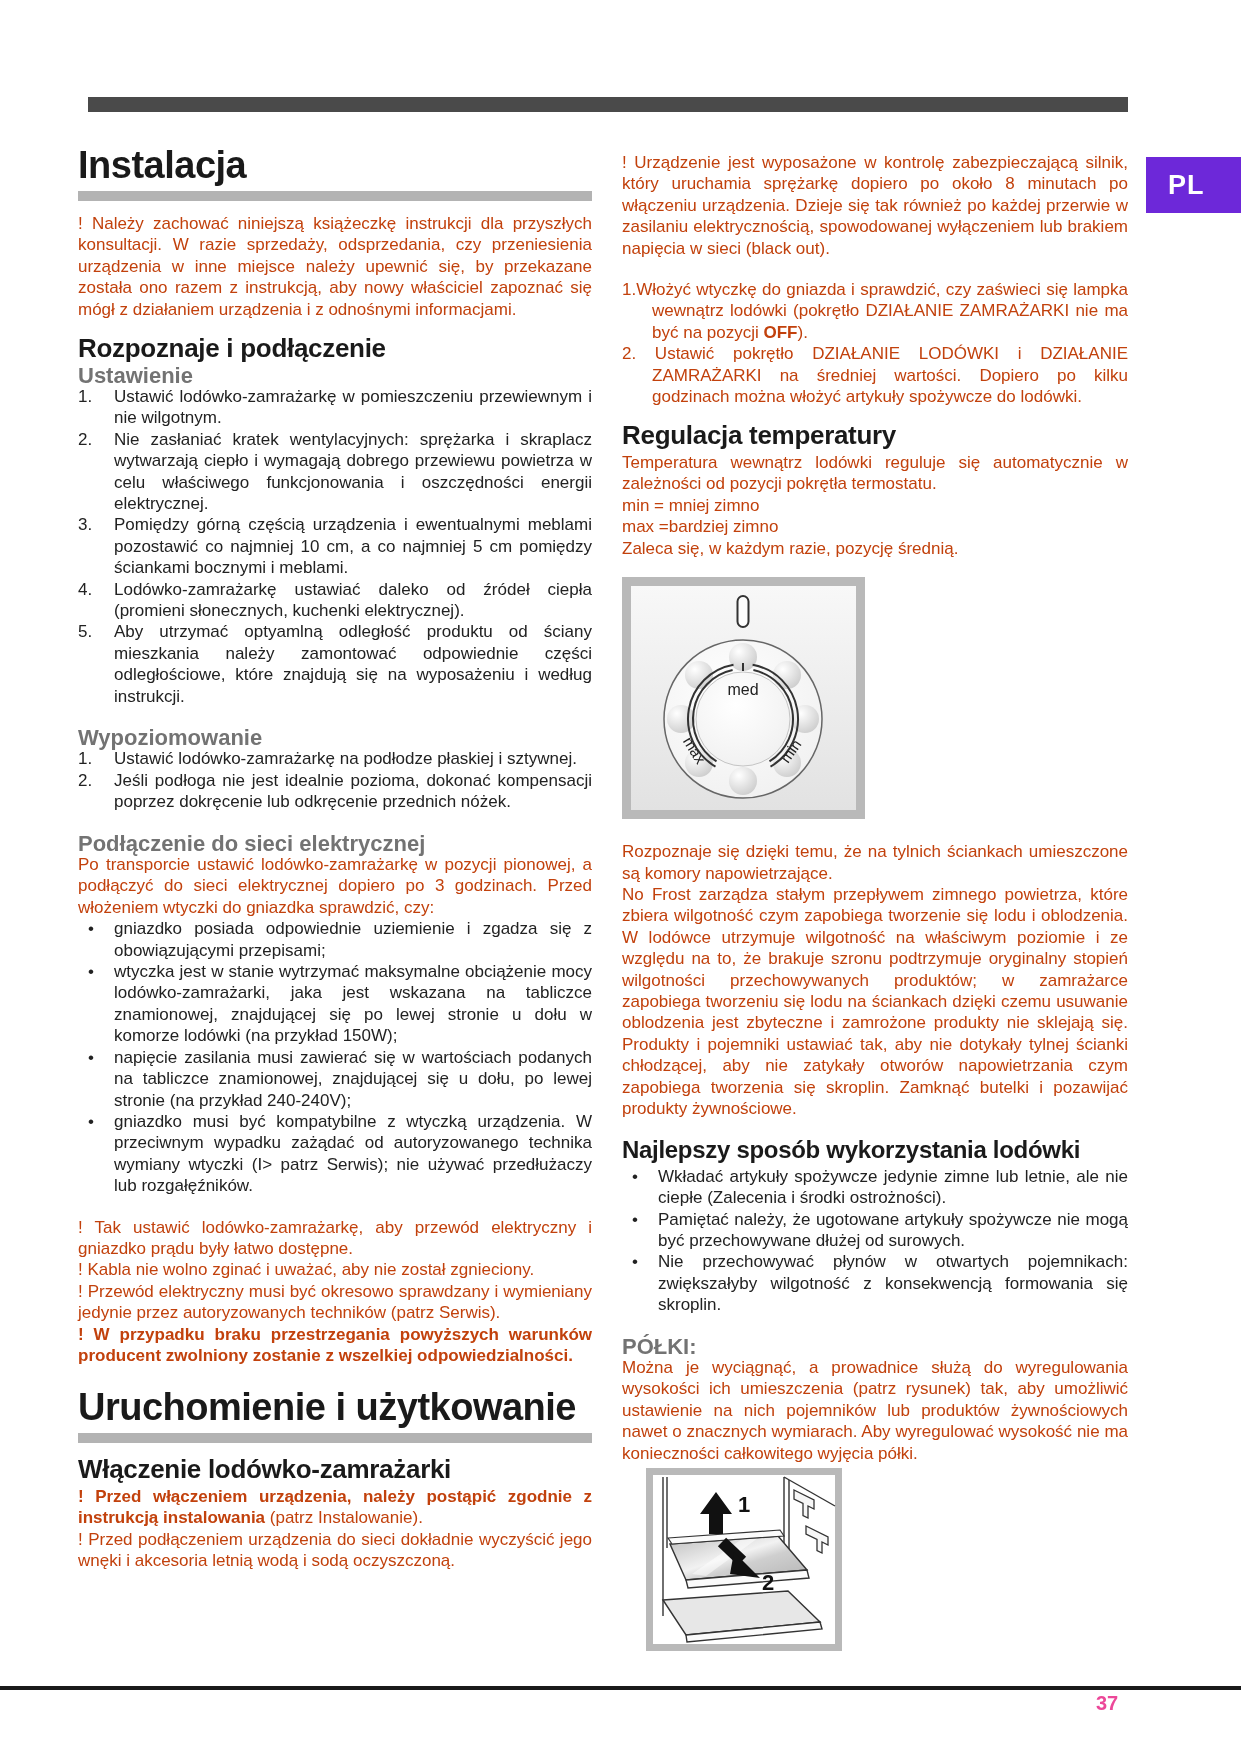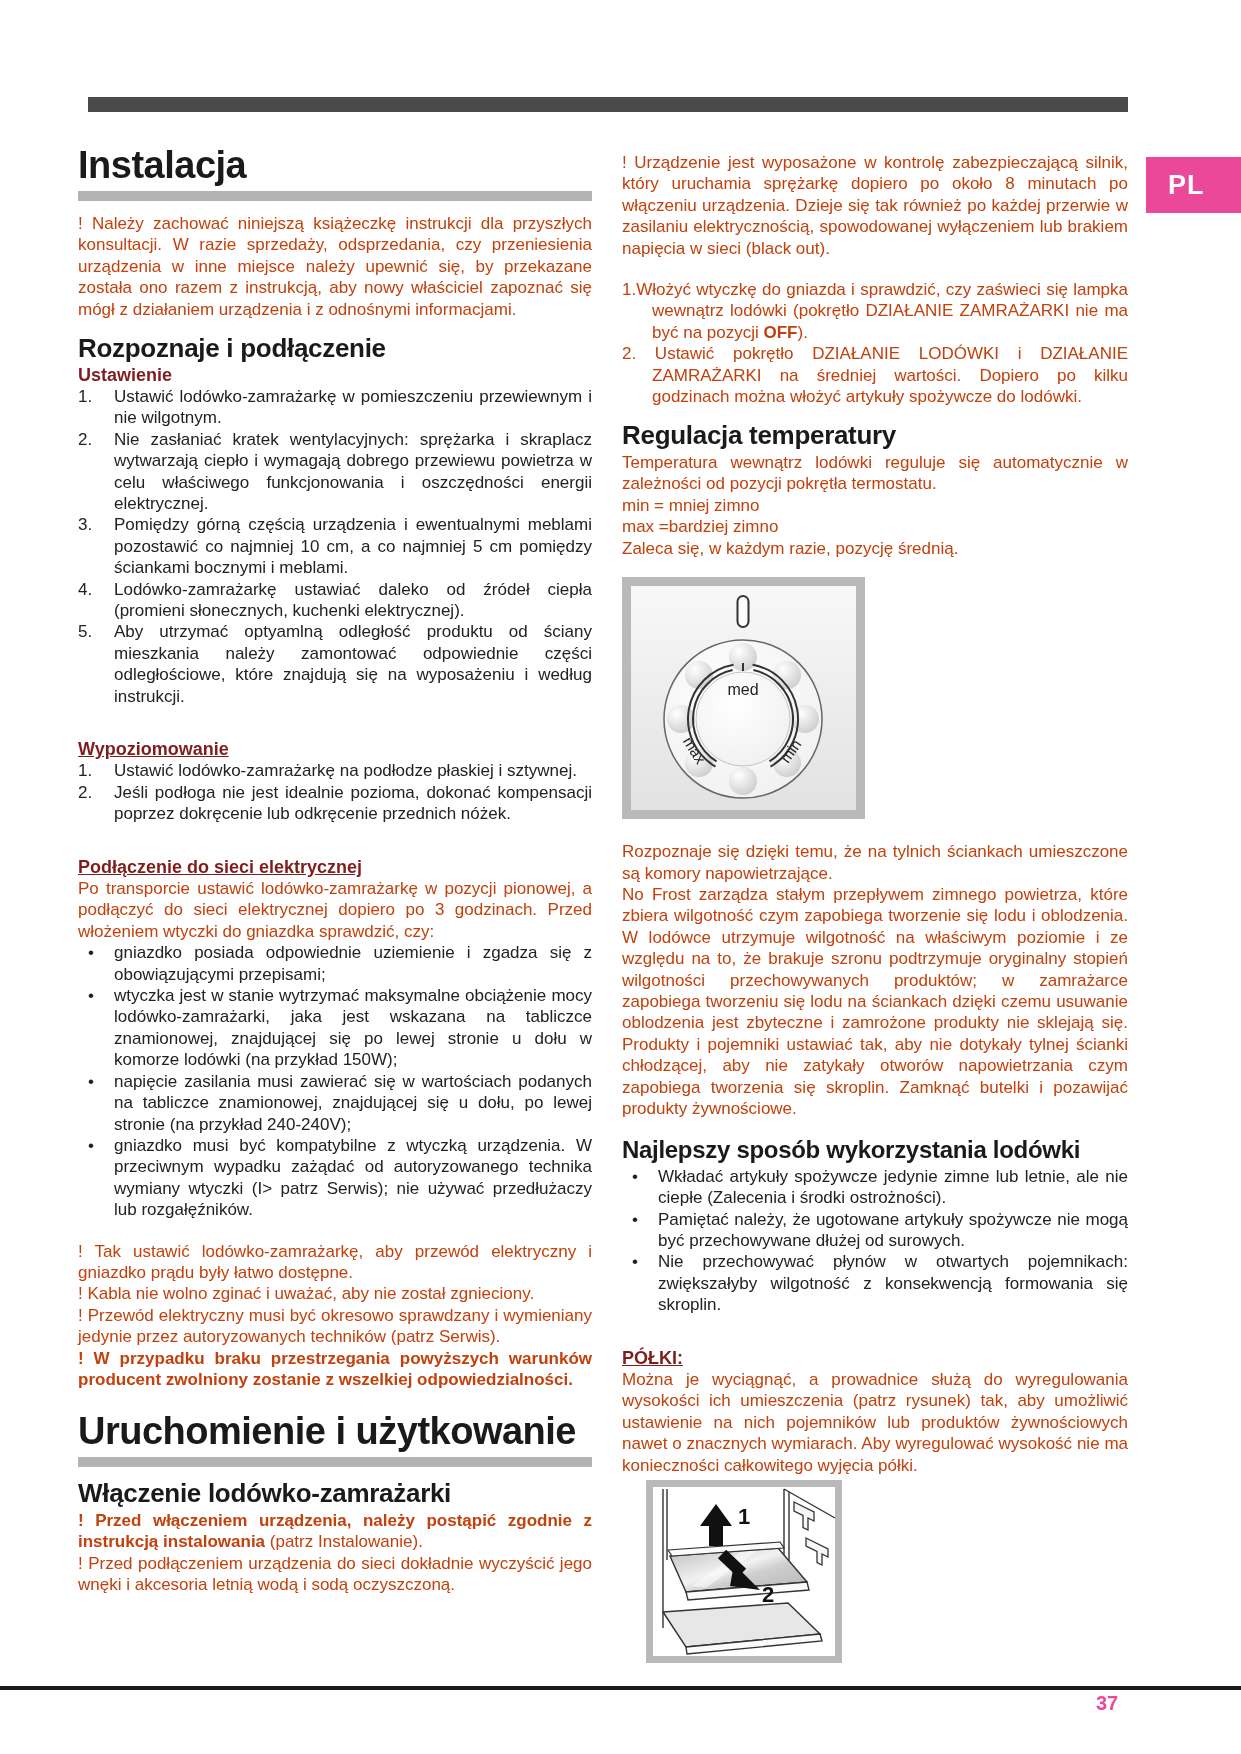--- a/index.html
+++ b/index.html
@@ -6,41 +6,41 @@
   html,body { margin:0; padding:0; }
   body { background:#888; }
   .page {
     position:relative; width:1241px; height:1754px; margin:0 auto;
     background:#ffffff; overflow:hidden;
     font-family:"Liberation Sans", sans-serif; color:#222;
   }
   .topbar { position:absolute; left:88px; top:97px; width:1040px; height:15px; background:#4a4a4a; }
   .pl-tab {
     position:absolute; left:1146px; top:157px; width:95px; height:56px;
-    background:#ec4899; color:#ffffff; font-size:27px; font-weight:bold;
+    background:#6d28d9; color:#ffffff; font-size:27px; font-weight:bold;
     display:flex; align-items:center; padding-left:22px; letter-spacing:1px;
   }
   .col { position:absolute; top:146px; }
   .col-left  { left:78px;  width:514px; }
   .col-right { left:622px; width:506px; }
 
   .h1 {
     font-size:38px; font-weight:bold; color:#1a1a1a; line-height:1.05;
     letter-spacing:-0.5px; white-space:nowrap;
     margin:0 0 12px 0; padding-bottom:5px; border-bottom:10px solid #b3b3b3;
   }
   .h1.usage { margin-top:22px; margin-bottom:10px; }
   .h2 {
     font-size:26px; font-weight:bold; color:#1a1a1a; line-height:1.1;
     letter-spacing:-0.3px; white-space:nowrap; margin:14px 0 2px 0;
   }
   .h2.tight { margin-top:12px; }
   .h2.best { font-size:24px; margin-top:18px; }
-  .h3 { font-size:18px; font-weight:bold; color:#7f1d1d; margin:0; line-height:21.4px; }
-  .h3.gap { margin-top:32px;text-decoration:underline; }
+  .h3 { font-size:22px; font-weight:bold; color:#737373; margin:0; line-height:21.4px; }
+  .h3.gap { margin-top:20px; }
 
   .body { font-size:17px; line-height:21.4px; margin:0; color:#c2410c; }
   .j { text-align:justify; }
   .bold { font-weight:bold; }
   .gap-top { margin-top:20px; }
 
   .li { display:flex; margin:0; }
   .li .marker { flex:0 0 36px; font-size:17px; line-height:21.4px; }
   .li .marker.bullet { padding-left:10px; }
   .li .txt { flex:1; font-size:17px; line-height:21.4px; text-align:justify; }

